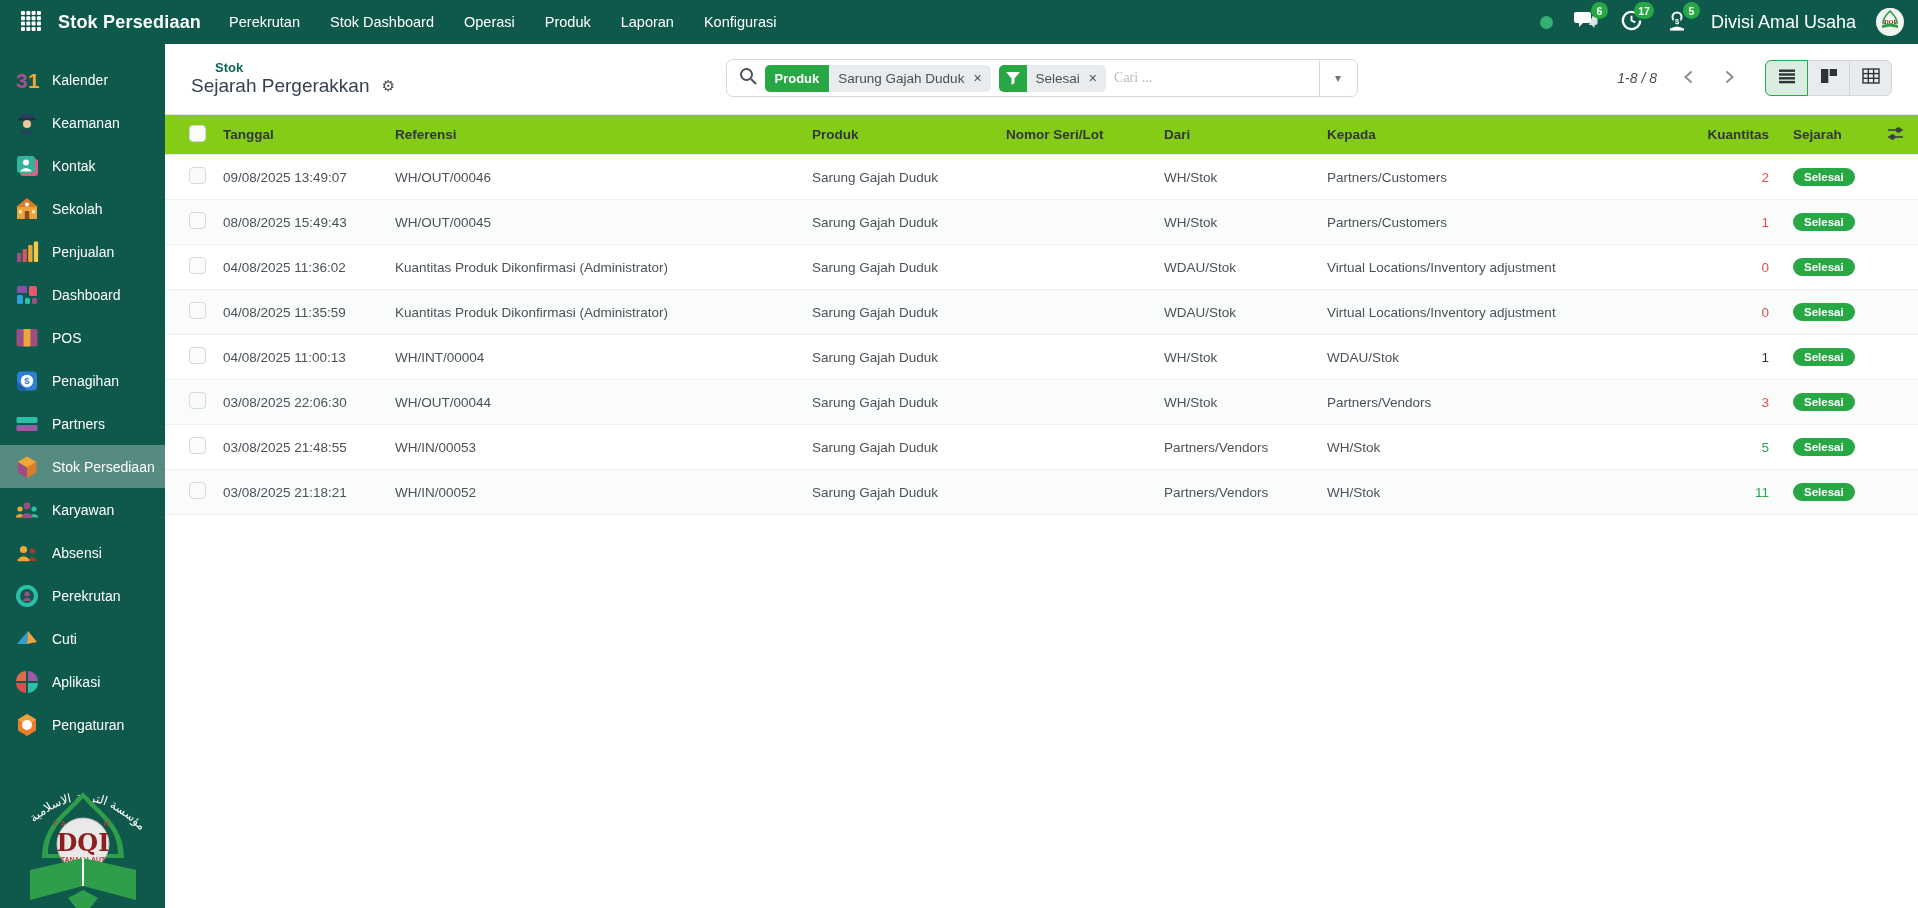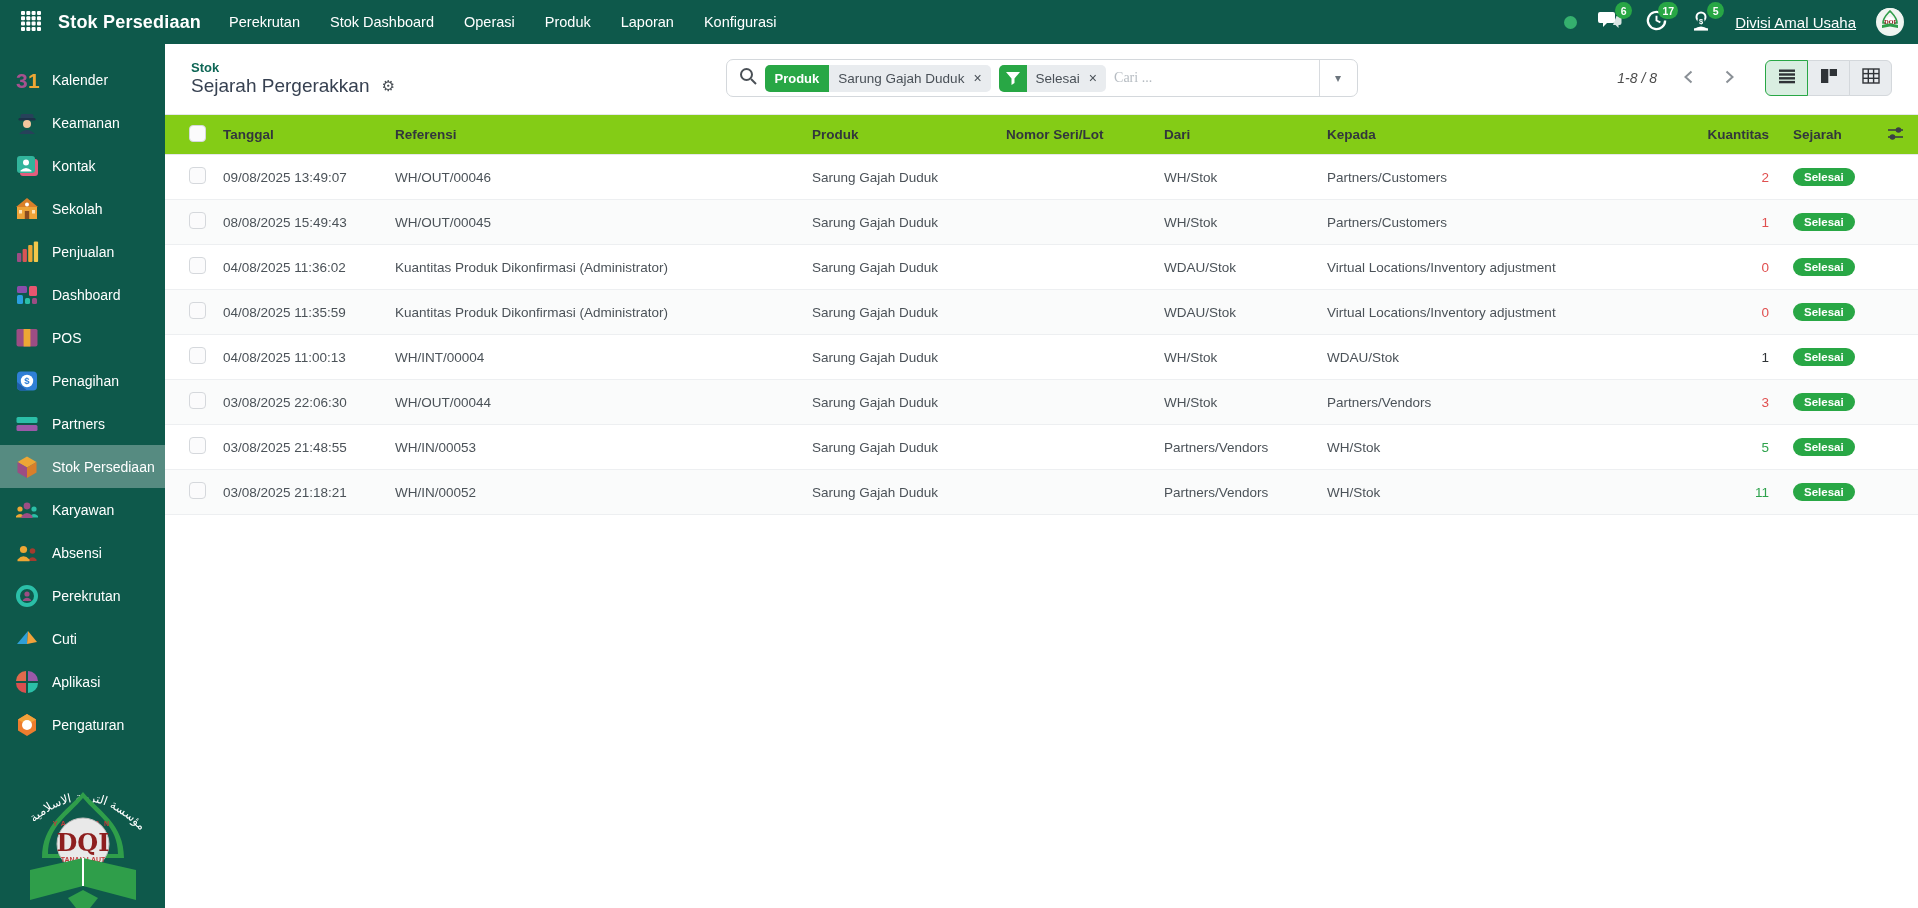--- a/index.html
+++ b/index.html
@@ -13,41 +13,41 @@
     align-items:center; justify-content:center; cursor:pointer; margin-right:10px; }
   .app-title { font-size:18px; font-weight:700; letter-spacing:.2px; margin-right:28px; white-space:nowrap; }
   .menus { display:flex; gap:30px; font-size:14.5px; }
   .menus a { color:#fff; text-decoration:none; cursor:pointer; white-space:nowrap; }
   .top-right { margin-left:auto; display:flex; align-items:center; gap:20px; }
   .presence-dot { width:13px; height:13px; border-radius:50%; background:#35b06e; display:inline-block; }
   .icon-wrap { position:relative; width:26px; height:26px; display:flex; align-items:center; justify-content:center; cursor:pointer; }
   .badge-count { position:absolute; top:-7px; right:-9px; background:#28a745; color:#fff;
     font-size:10.5px; font-weight:700; border-radius:9px; min-width:17px; height:17px;
     display:flex; align-items:center; justify-content:center; padding:0 4px; }
-  .company { font-size:15px; white-space:nowrap; cursor:pointer;text-decoration:underline; }
+  .company { font-size:18px; white-space:nowrap; cursor:pointer; }
   .avatar { width:28px; height:28px; border-radius:50%; overflow:hidden; background:#eef4f0; cursor:pointer;
     display:flex; align-items:center; justify-content:center; }
 
   
   .sidebar { position:absolute; top:44px; left:0; width:165px; height:864px;
     background:#0e594b; overflow:hidden; }
   .side-nav { padding-top:14px; }
   .side-item { height:43px; display:flex; align-items:center; gap:12px; padding-left:14px;
     color:#fff; font-size:14px; cursor:pointer; }
   .side-item.active { background:rgba(255,255,255,.30); }
   .sicon { width:26px; height:26px; flex:0 0 26px; display:flex; align-items:center; justify-content:center; }
   .slabel { white-space:nowrap; }
   .side-logo { position:absolute; bottom:0; left:0; width:165px; display:flex; justify-content:center; }
 
   
   .main { position:absolute; top:44px; left:165px; width:1753px; height:864px; background:#fff; }
 
   .control-panel { display:flex; align-items:center; padding:10px 26px 12px 26px; height:70px; }
   .bc { flex:1; min-width:0; }
-  .bc-parent { color:#0e6655; font-size:13px; font-weight:700; cursor:pointer; }
+  .bc-parent { color:#0e6655; font-size:13px; font-weight:700; cursor:pointer;margin-left:24px; }
   .bc-title-row { display:flex; align-items:center; gap:12px; }
   .bc-title-row h1 { font-size:19px; font-weight:400; color:#374151; white-space:nowrap; }
   .gear { color:#4a5056; font-size:15px; cursor:pointer; line-height:1; }
 
   .searchbox { width:632px; height:38px; border:1px solid #d4d8dc; border-radius:7px;
     display:flex; align-items:center; padding-left:12px; gap:8px; background:#fff; }
   .facet { display:flex; align-items:center; background:#e9ecef; border-radius:5px; height:27px; overflow:hidden; }
   .facet-cat { background:#28a745; color:#fff; font-weight:600; font-size:13px; height:100%;
     display:flex; align-items:center; padding:0 10px; }
   .facet-caticon { background:#28a745; height:100%; width:28px; display:flex; align-items:center; justify-content:center; }

